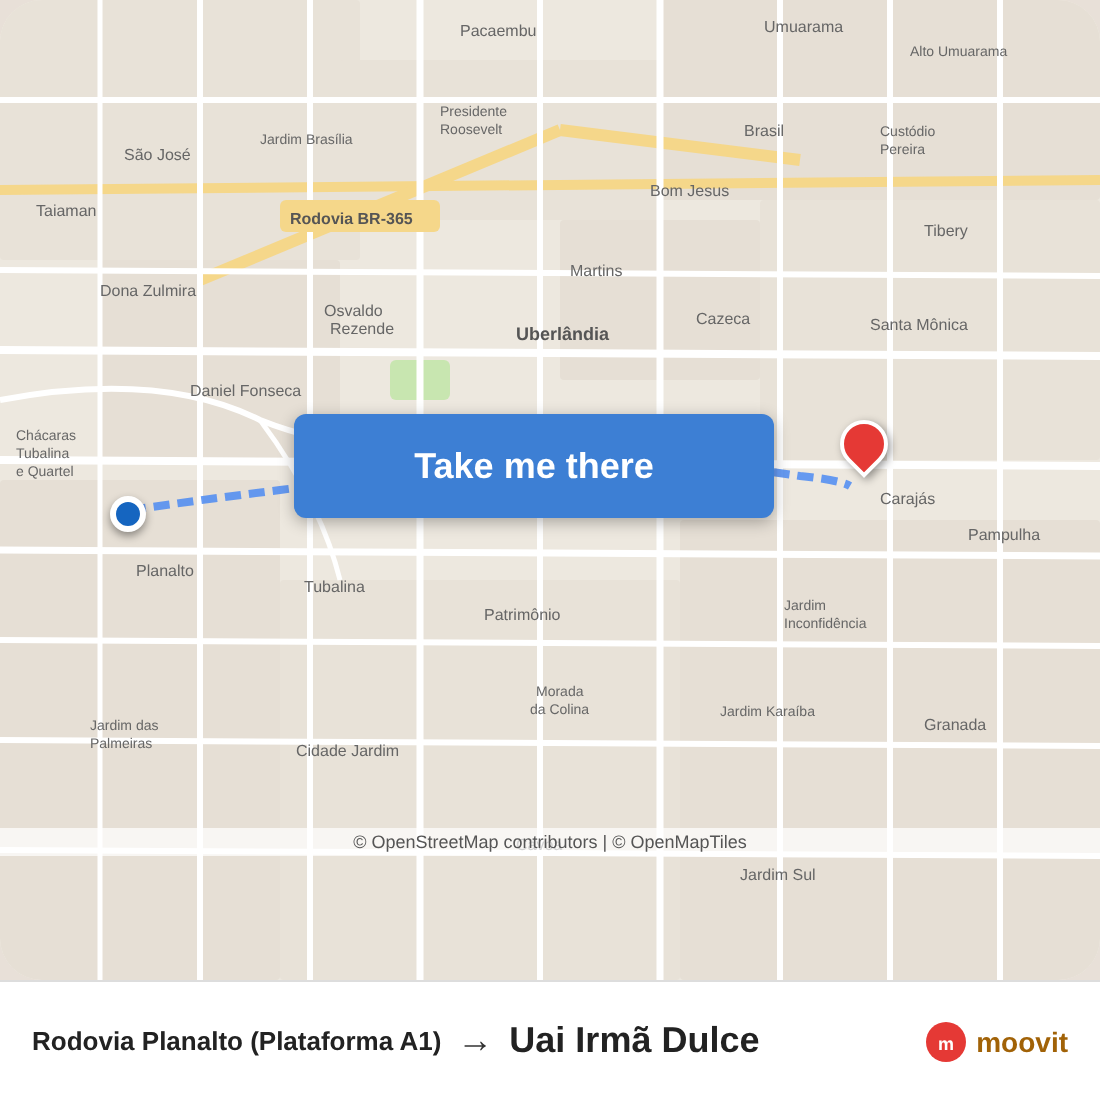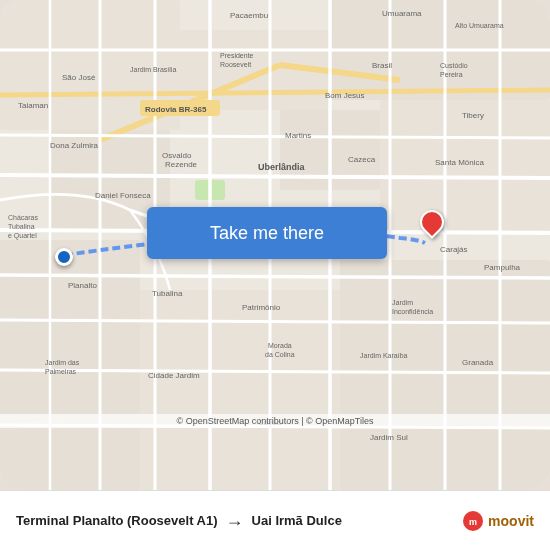--- a/index.html
+++ b/index.html
@@ -41,21 +41,21 @@
       position: absolute;
       top: 207px;
       left: 147px;
       width: 240px;
       height: 52px;
       background: #3d7fd4;
       color: white;
       border: none;
       border-radius: 6px;
       font-size: 18px;
-      font-weight: normal;
+      font-weight: bold;
       cursor: pointer;
       display: flex;
       align-items: center;
       justify-content: center;
       box-shadow: 0 2px 8px rgba(0,0,0,0.3);
       z-index: 10;
     }
 
     
     .location-pin {
@@ -113,21 +113,21 @@
       max-width: 240px;
     }
 
     .route-arrow {
       font-size: 18px;
       color: #333;
       margin: 0 8px;
     }
 
     .route-to {
-      font-size: 13px;
+      font-size: 18px;
       font-weight: 600;
       color: #222;
       max-width: 150px;
     }
 
     .moovit-logo {
       display: flex;
       align-items: center;
       gap: 4px;
     }
@@ -270,21 +270,21 @@
 
   <div class="location-pin pin-blue" style="top:248px;left:55px;">
     <div class="pin-body"></div>
   </div>
 
   <div class="attribution">© OpenStreetMap contributors | © OpenMapTiles</div>
 </div>
 
 <div class="bottom-bar">
   <div class="route-info">
-    <span class="route-from">Terminal Planalto (Roosevelt A1)</span>
+    <span class="route-from">Rodovia Planalto (Plataforma A1)</span>
     <span class="route-arrow">→</span>
     <span class="route-to">Uai Irmã Dulce</span>
   </div>
   <div class="moovit-logo">
     <svg class="logo-icon" viewBox="0 0 22 22">
       <circle cx="11" cy="11" r="10" fill="#e53935"></circle>
       <text x="11" y="15" font-size="9" fill="white" text-anchor="middle" font-family="Arial" font-weight="bold">m</text>
     </svg>
     <span class="logo-text">moovit</span>
   </div>

